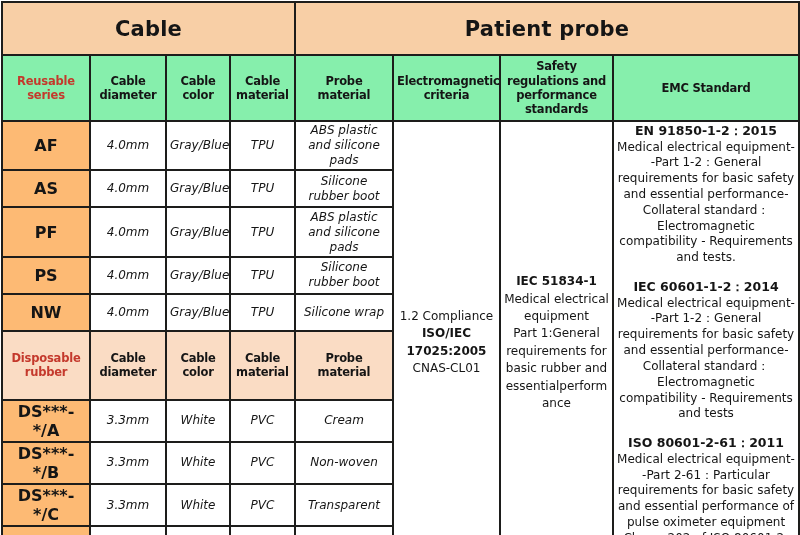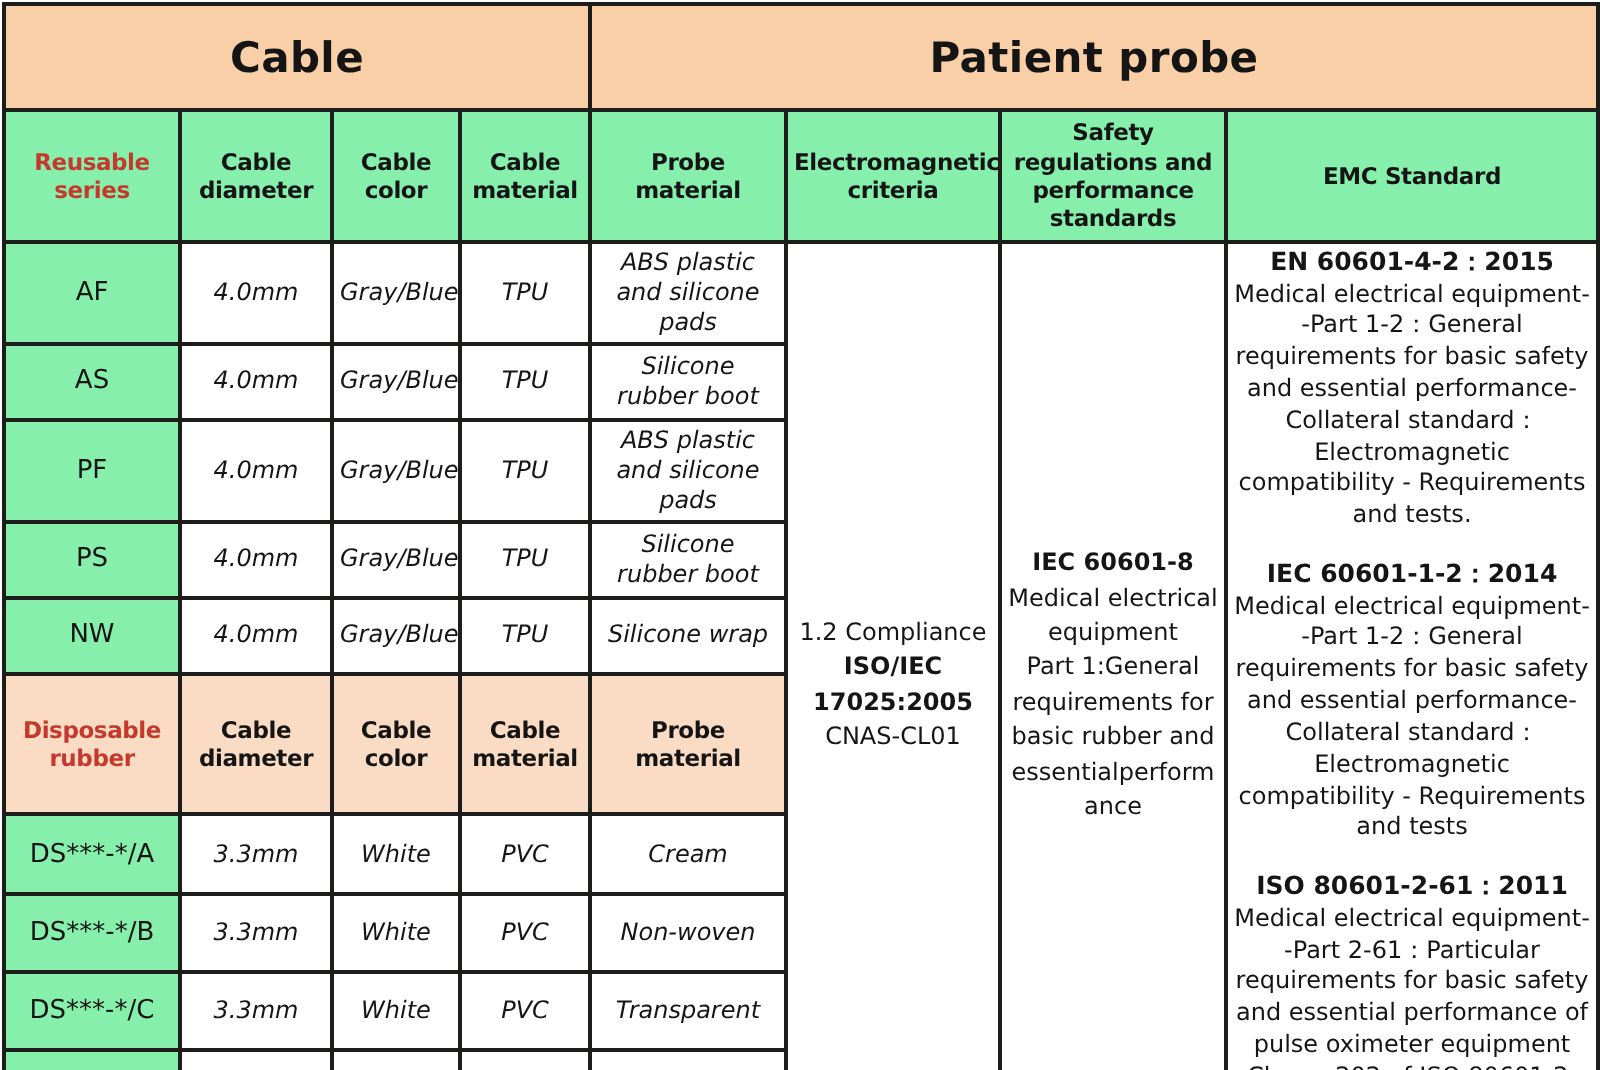--- a/index.html
+++ b/index.html
@@ -47,23 +47,23 @@
   .subhead2 {
     background: #fadcc4;
     font-size: 11.5px;
     font-weight: bold;
     line-height: 1.25;
     letter-spacing: -0.2px;
   }
   .series-label { color: #c4392c; margin-top: 16px; }
   
   .rowlabel {
-    font-weight: normal;
-    font-size: 13px;
-    background: #86efac;
+    font-weight: bold;
+    font-size: 16px;
+    background: #fdba74;
   }
   .cell {
     font-size: 12px;
     background: #ffffff;
     line-height: 1.25;
     font-style: italic;
   }
   
   .bio-cell, .safety-cell {
     background: #ffffff;
@@ -127,27 +127,27 @@
       <td class="cell">Gray/Blue</td>
       <td class="cell">TPU</td>
       <td class="cell">ABS plastic and silicone pads</td>
       <td class="bio-cell" rowspan="10">
         <div>1.2 Compliance</div>
         <div class="bio-bold pre">ISO/IEC
 17025:2005</div>
         <div>CNAS-CL01</div>
       </td>
       <td class="safety-cell" rowspan="10">
-        <div class="safety-title">IEC 60601-8</div>
+        <div class="safety-title">IEC 51834-1</div>
         <div class="pre">Medical electrical equipment
 Part 1:General requirements for basic rubber and essentialperformance</div>
       </td>
       <td class="emc-cell" rowspan="10">
         <div class="emc-block">
-          <div class="emc-title">EN 60601-4-2：2015</div>
+          <div class="emc-title">EN 91850-1-2：2015</div>
           <div class="emc-body">Medical electrical equipment--Part 1-2：General requirements for basic safety and essential performance-Collateral standard：Electromagnetic compatibility - Requirements and tests.</div>
         </div>
         <div class="emc-block">
           <div class="emc-title">IEC 60601-1-2：2014</div>
           <div class="emc-body">Medical electrical equipment--Part 1-2：General requirements for basic safety and essential performance-Collateral standard：Electromagnetic compatibility - Requirements and tests</div>
         </div>
         <div class="emc-block">
           <div class="emc-title">ISO 80601-2-61：2011</div>
           <div class="emc-body">Medical electrical equipment--Part 2-61：Particular requirements for basic safety and essential performance of pulse oximeter equipment
 Clause 202 of ISO 80601-2-61</div>

